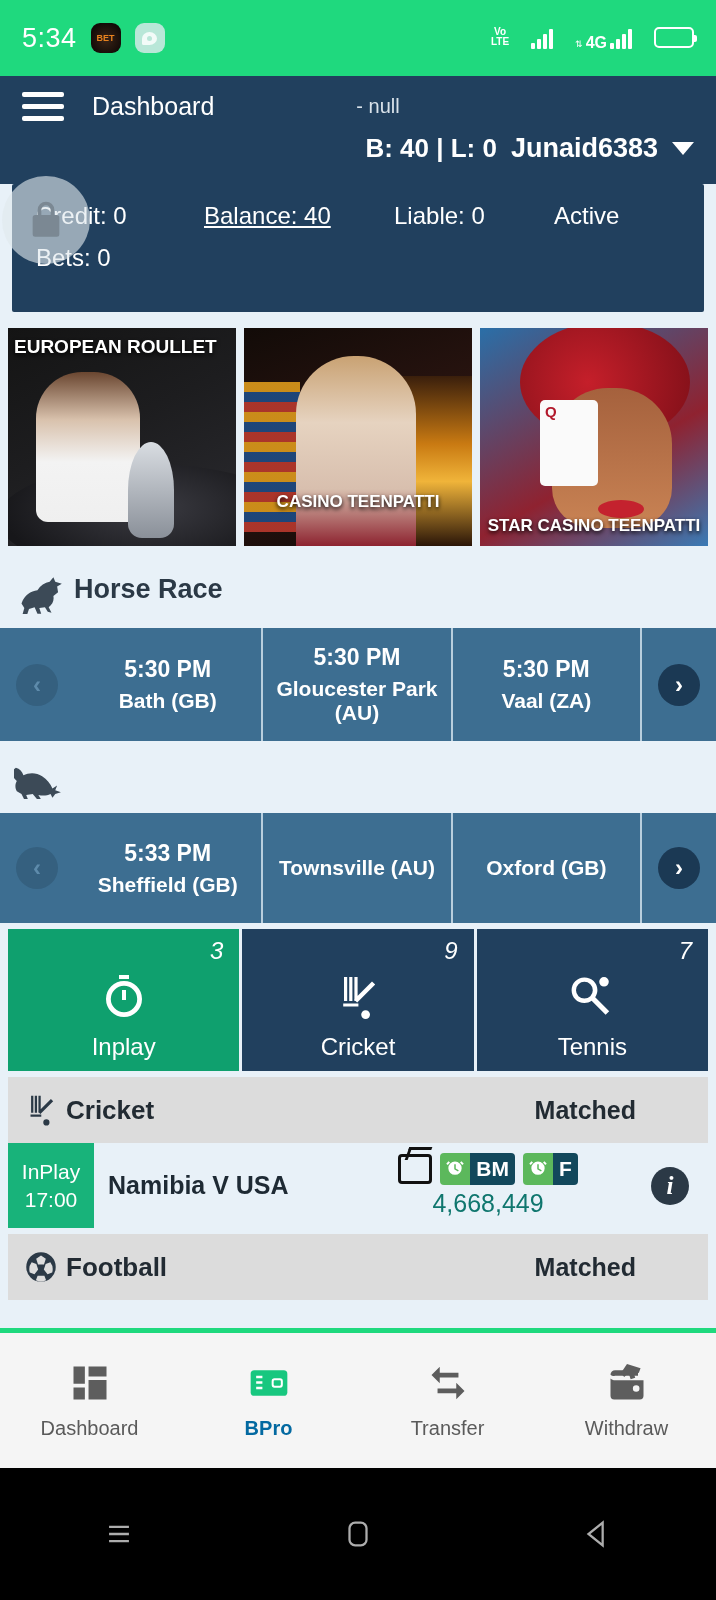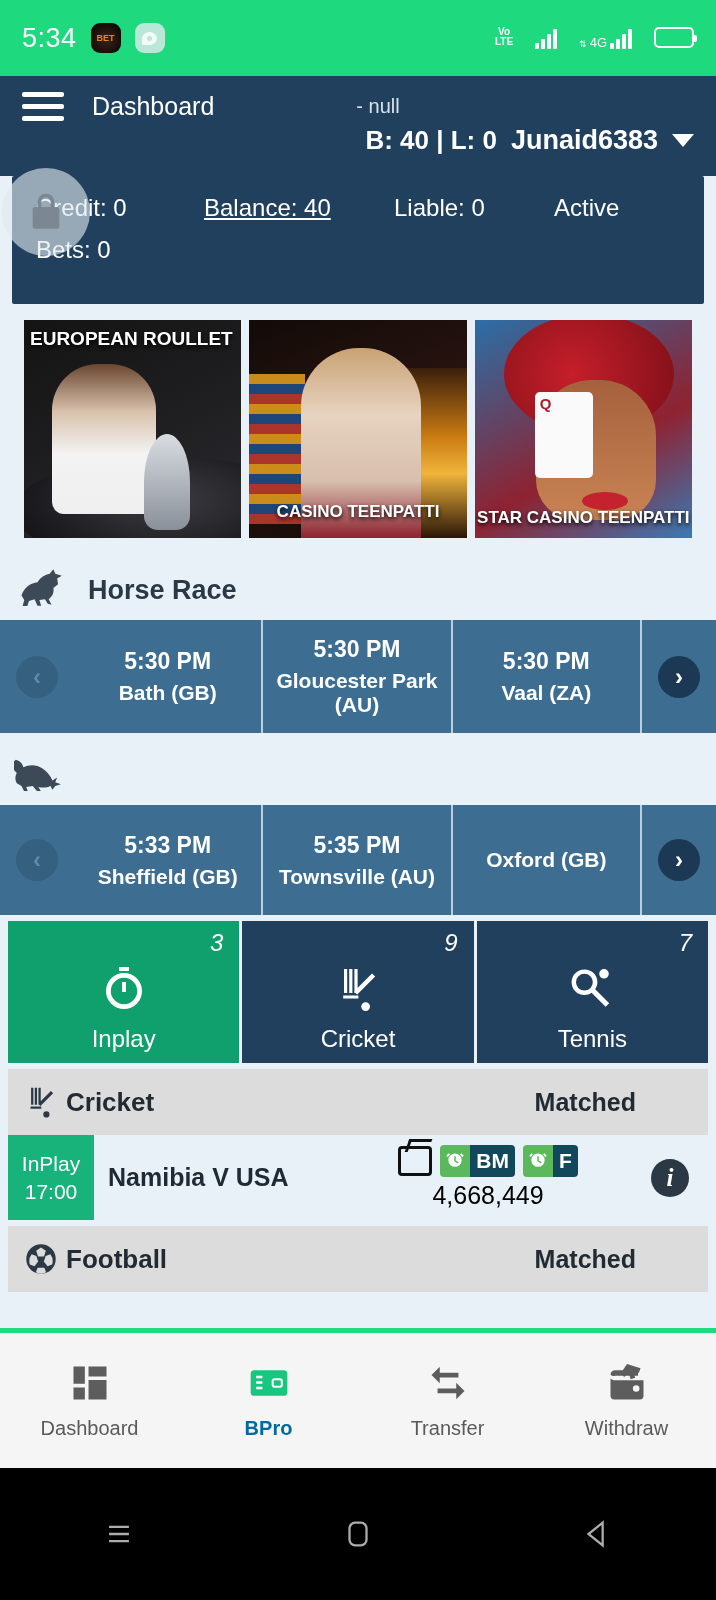--- a/index.html
+++ b/index.html
@@ -31,37 +31,37 @@
   }
   .sb-chaticon .bub { width: 15px; height: 13px; background: #f2fbf8; border-radius: 50% 50% 50% 10%; position: relative; }
   .sb-chaticon .bub::after { content: ""; position: absolute; width: 5px; height: 5px; background: #b9e7d8; border-radius: 50%; top: 4px; left: 5px; }
   .sb-right { display: flex; align-items: flex-start; gap: 22px; }
   .volte { font-size: 10px; line-height: 10px; font-weight: bold; text-align: center; }
   .bars { display: flex; align-items: flex-end; gap: 2px; height: 22px; }
   .bars i { display: block; width: 4px; background: #fff; border-radius: 1px; }
   .bars i:nth-child(1){height:6px}.bars i:nth-child(2){height:10px}
   .bars i:nth-child(3){height:15px}.bars i:nth-child(4){height:20px}
   .net4g { display: flex; align-items: flex-end; gap: 3px; }
-  .net4g .lbl { font-size: 13px; font-weight: normal; line-height: 13px; }
+  .net4g .lbl { font-size: 16px; font-weight: bold; line-height: 13px; }
   .net4g .arrows { font-size: 9px; line-height: 9px; }
   .battery {
     width: 40px; height: 21px; border: 2.5px solid #fff; border-radius: 5px;
     position: relative; padding: 2px;
   }
   .battery::after { content:""; position:absolute; right:-5px; top:6px; width:3px; height:7px; background:#fff; border-radius:0 2px 2px 0; }
   .battery .fill { height: 100%; width: 80%; background: #ffd740; border-radius: 2px; }
 
   
   .appbar { background: #21405e; padding: 16px 22px 20px; color: #fff; position: relative; }
   .appbar-top { display: flex; align-items: center; }
   .hamburger { width: 42px; display: flex; flex-direction: column; gap: 7px; cursor: pointer; }
   .hamburger span { display: block; height: 5px; background: #fff; border-radius: 2px; }
   .appbar-title { font-size: 25px; margin-left: 28px; font-weight: 400; }
   .appbar-sub { font-size: 20px; color: #d9e2ea; margin-left: 142px; }
-  .appbar-bottom { display: flex; align-items: center; justify-content: flex-end; gap: 14px; margin-top: 4px; }
+  .appbar-bottom { display: flex; align-items: center; justify-content: flex-end; gap: 14px; margin-top: 12px; }
   .bl { font-size: 26px; font-weight: bold; }
   .uname { font-size: 27px; font-weight: 700; }
   .caret { width: 0; height: 0; border-left: 11px solid transparent; border-right: 11px solid transparent; border-top: 13px solid #fff; }
 
   
   .acctwrap { padding: 0 12px; position: relative; }
   .acct {
     background: #21405e; color: #fff; border-radius: 2px;
     padding: 18px 24px 26px; font-size: 24px;
   }
@@ -71,47 +71,47 @@
   .acct-row .c2 { width: 190px; text-decoration: underline; }
   .acct-row .c3 { width: 160px; }
   .lockovl {
     position: absolute; left: 2px; top: -8px; width: 88px; height: 88px;
     border-radius: 50%; background: rgba(225,232,238,.62);
     display: flex; align-items: center; justify-content: center;
   }
   .lockovl svg { width: 40px; height: 44px; }
 
   
-  .cards { display: flex; gap: 8px; padding: 16px 24px 10px; }
+  .cards { display: flex; gap: 8px; padding: 16px 8px 10px; }
   .card { width: 100%; height: 218px; position: relative; overflow: hidden; background:#0a0a0a; }
   .card .cap {
     position: absolute; left: 0; right: 0; color: #fff; font-weight: bold;
     text-align: center; font-size: 17px; text-shadow: 0 2px 4px #000; line-height: 1.15;
   }
   .card1 { background: linear-gradient(155deg,#141414 0%,#1d1d1f 45%,#2b2b30 100%); }
   .card1 .cap { top: 8px; font-size: 19px; text-align: left; padding-left: 6px; }
   .card2 { background: linear-gradient(160deg,#120b08 0%,#2a1410 50%,#0d0806 100%); }
-  .card2 .cap { bottom: 16px; }
+  .card2 .cap { bottom: 34px; }
   .card3 { background: linear-gradient(150deg,#2a6fa8 0%,#8f2230 60%,#3a7ab5 100%); }
   .card3 .cap { bottom: 10px; }
   .fig { position: absolute; }
   .c1-wheel { bottom:-28px; left:-10px; width:300px; height:110px; border-radius:50%; background:radial-gradient(ellipse at 50% 40%,#3b3b42 0%,#17171a 70%); }
   .c1-king { bottom: 8px; left: 120px; width: 46px; height: 96px; background: linear-gradient(180deg,#d9dde2,#8a9099); border-radius: 50% 50% 14px 14px; }
   .c1-lady { bottom: 24px; left: 28px; width: 104px; height: 150px; background: linear-gradient(180deg,#6a4630 0%,#d9c2ad 32%,#f3f3f3 60%,#efefef 100%); border-radius: 46px 46px 12px 12px; }
   .c2-lady { bottom: 0; left: 52px; width: 120px; height: 190px; background: linear-gradient(180deg,#c9a273 0%,#e6d3c0 35%,#d8bfae 70%,#8d2330 100%); border-radius: 58px 58px 0 0; }
   .c2-slot { bottom: 0; right: 0; width: 72px; height: 170px; background: linear-gradient(180deg,#3a1f0c,#c97a12 40%,#f0b43a 62%,#2a1508); }
   .c2-lights { bottom: 14px; left: 0; width: 56px; height: 150px; background: repeating-linear-gradient(180deg,#e8a21c 0 10px,#1d4f8c 10px 20px,#c23b2f 20px 30px); opacity:.85; }
   .c3-hair { top: -6px; right: 18px; width: 170px; height: 120px; border-radius: 50%; background: radial-gradient(circle at 40% 50%,#c51f2a 0%,#7e0f18 100%); }
   .c3-face { top: 60px; right: 36px; width: 120px; height: 140px; border-radius: 56px 56px 40px 40px; background: linear-gradient(180deg,#a5613d,#c98354); }
   .c3-card { top: 72px; left: 60px; width: 58px; height: 86px; background:#fafafa; border-radius:5px; }
   .c3-card::after { content:"Q"; position:absolute; top:3px; left:5px; font-size:15px; color:#b2182b; font-weight:bold; }
   .c3-lips { top: 172px; right: 64px; width: 46px; height: 18px; border-radius: 50%; background:#c4222e; }
 
   
-  .sect-title { display: flex; align-items: flex-end; gap: 14px; padding: 18px 14px 14px; }
+  .sect-title { display: flex; align-items: flex-start; padding: 18px 14px 14px; }
   .sect-title .t { font-size: 27px; font-weight: bold; color: #2b3946; }
   .sect-title svg { width: 60px; height: 40px; fill: #3c4a57; }
   .racebar {
     background: #3d6e91; display: flex; align-items: stretch; color: #fff;
     min-height: 110px;
   }
   .race-arrow { width: 74px; display: flex; align-items: center; justify-content: center; flex: none; }
   .arrow-circle {
     width: 42px; height: 42px; border-radius: 50%;
     display: flex; align-items: center; justify-content: center;
@@ -158,21 +158,21 @@
   }
   .match-name { font-size: 25px; font-weight: bold; color: #1e2a34; display: flex; align-items: center; padding-left: 14px; flex: none; width: 250px; }
   .match-mid { flex: 1; display: flex; flex-direction: column; align-items: center; justify-content: center; gap: 4px; padding: 10px 0; }
   .badgerow { display: flex; align-items: center; gap: 8px; }
   .tvicon { width: 34px; height: 30px; border: 3px solid #111; border-radius: 4px; position: relative; }
   .tvicon::before { content:""; position:absolute; top:-10px; left:6px; width:20px; height:10px; border-top:3px solid #111; border-left:3px solid #111; transform: skewX(-20deg); }
   .pill { display: flex; align-items: center; border-radius: 4px; overflow: hidden; height: 32px; }
   .pill .clk { background: #5cb85c; width: 30px; height: 100%; display:flex; align-items:center; justify-content:center; }
   .pill .clk svg { width: 20px; height: 20px; fill: #fff; }
   .pill .txt { background: #12485c; color: #fff; font-size: 21px; font-weight: bold; padding: 0 6px; height: 100%; display: flex; align-items: center; }
-  .matched-val { font-size: 25px; color: #000000; }
+  .matched-val { font-size: 25px; color: #0f766e; }
   .info-btn { width: 76px; flex: none; display: flex; align-items: center; justify-content: center; }
   .info-circle { width: 38px; height: 38px; border-radius: 50%; background: #2b3946; color: #fff; font-size: 25px; font-weight: bold; font-style: italic; display: flex; align-items: center; justify-content: center; font-family: "Liberation Serif", serif; }
 
   
   .bottomnav {
     position: absolute; left: 0; right: 0; bottom: 132px; height: 140px;
     background: #f5f5f5; border-top: 5px solid #1fd97e;
     display: flex; align-items: center;
   }
   .nav-item { flex: 1; display: flex; flex-direction: column; align-items: center; gap: 12px; }
@@ -315,21 +315,20 @@
   <div class="racebar">
     <div class="race-arrow">
       <span class="arrow-circle arrow-prev">‹</span>
     </div>
     <div class="race-items">
       <div class="race-item">
         <span class="rt">5:33 PM</span>
         <span class="rv">Sheffield (GB)</span>
       </div>
       <div class="race-item">
-        <span class="rt">5:35 PM</span>
         <span class="rv">Townsville (AU)</span>
       </div>
       <div class="race-item">
         <span class="rv">Oxford (GB)</span>
       </div>
     </div>
     <div class="race-arrow">
       <span class="arrow-circle arrow-next">›</span>
     </div>
   </div>

